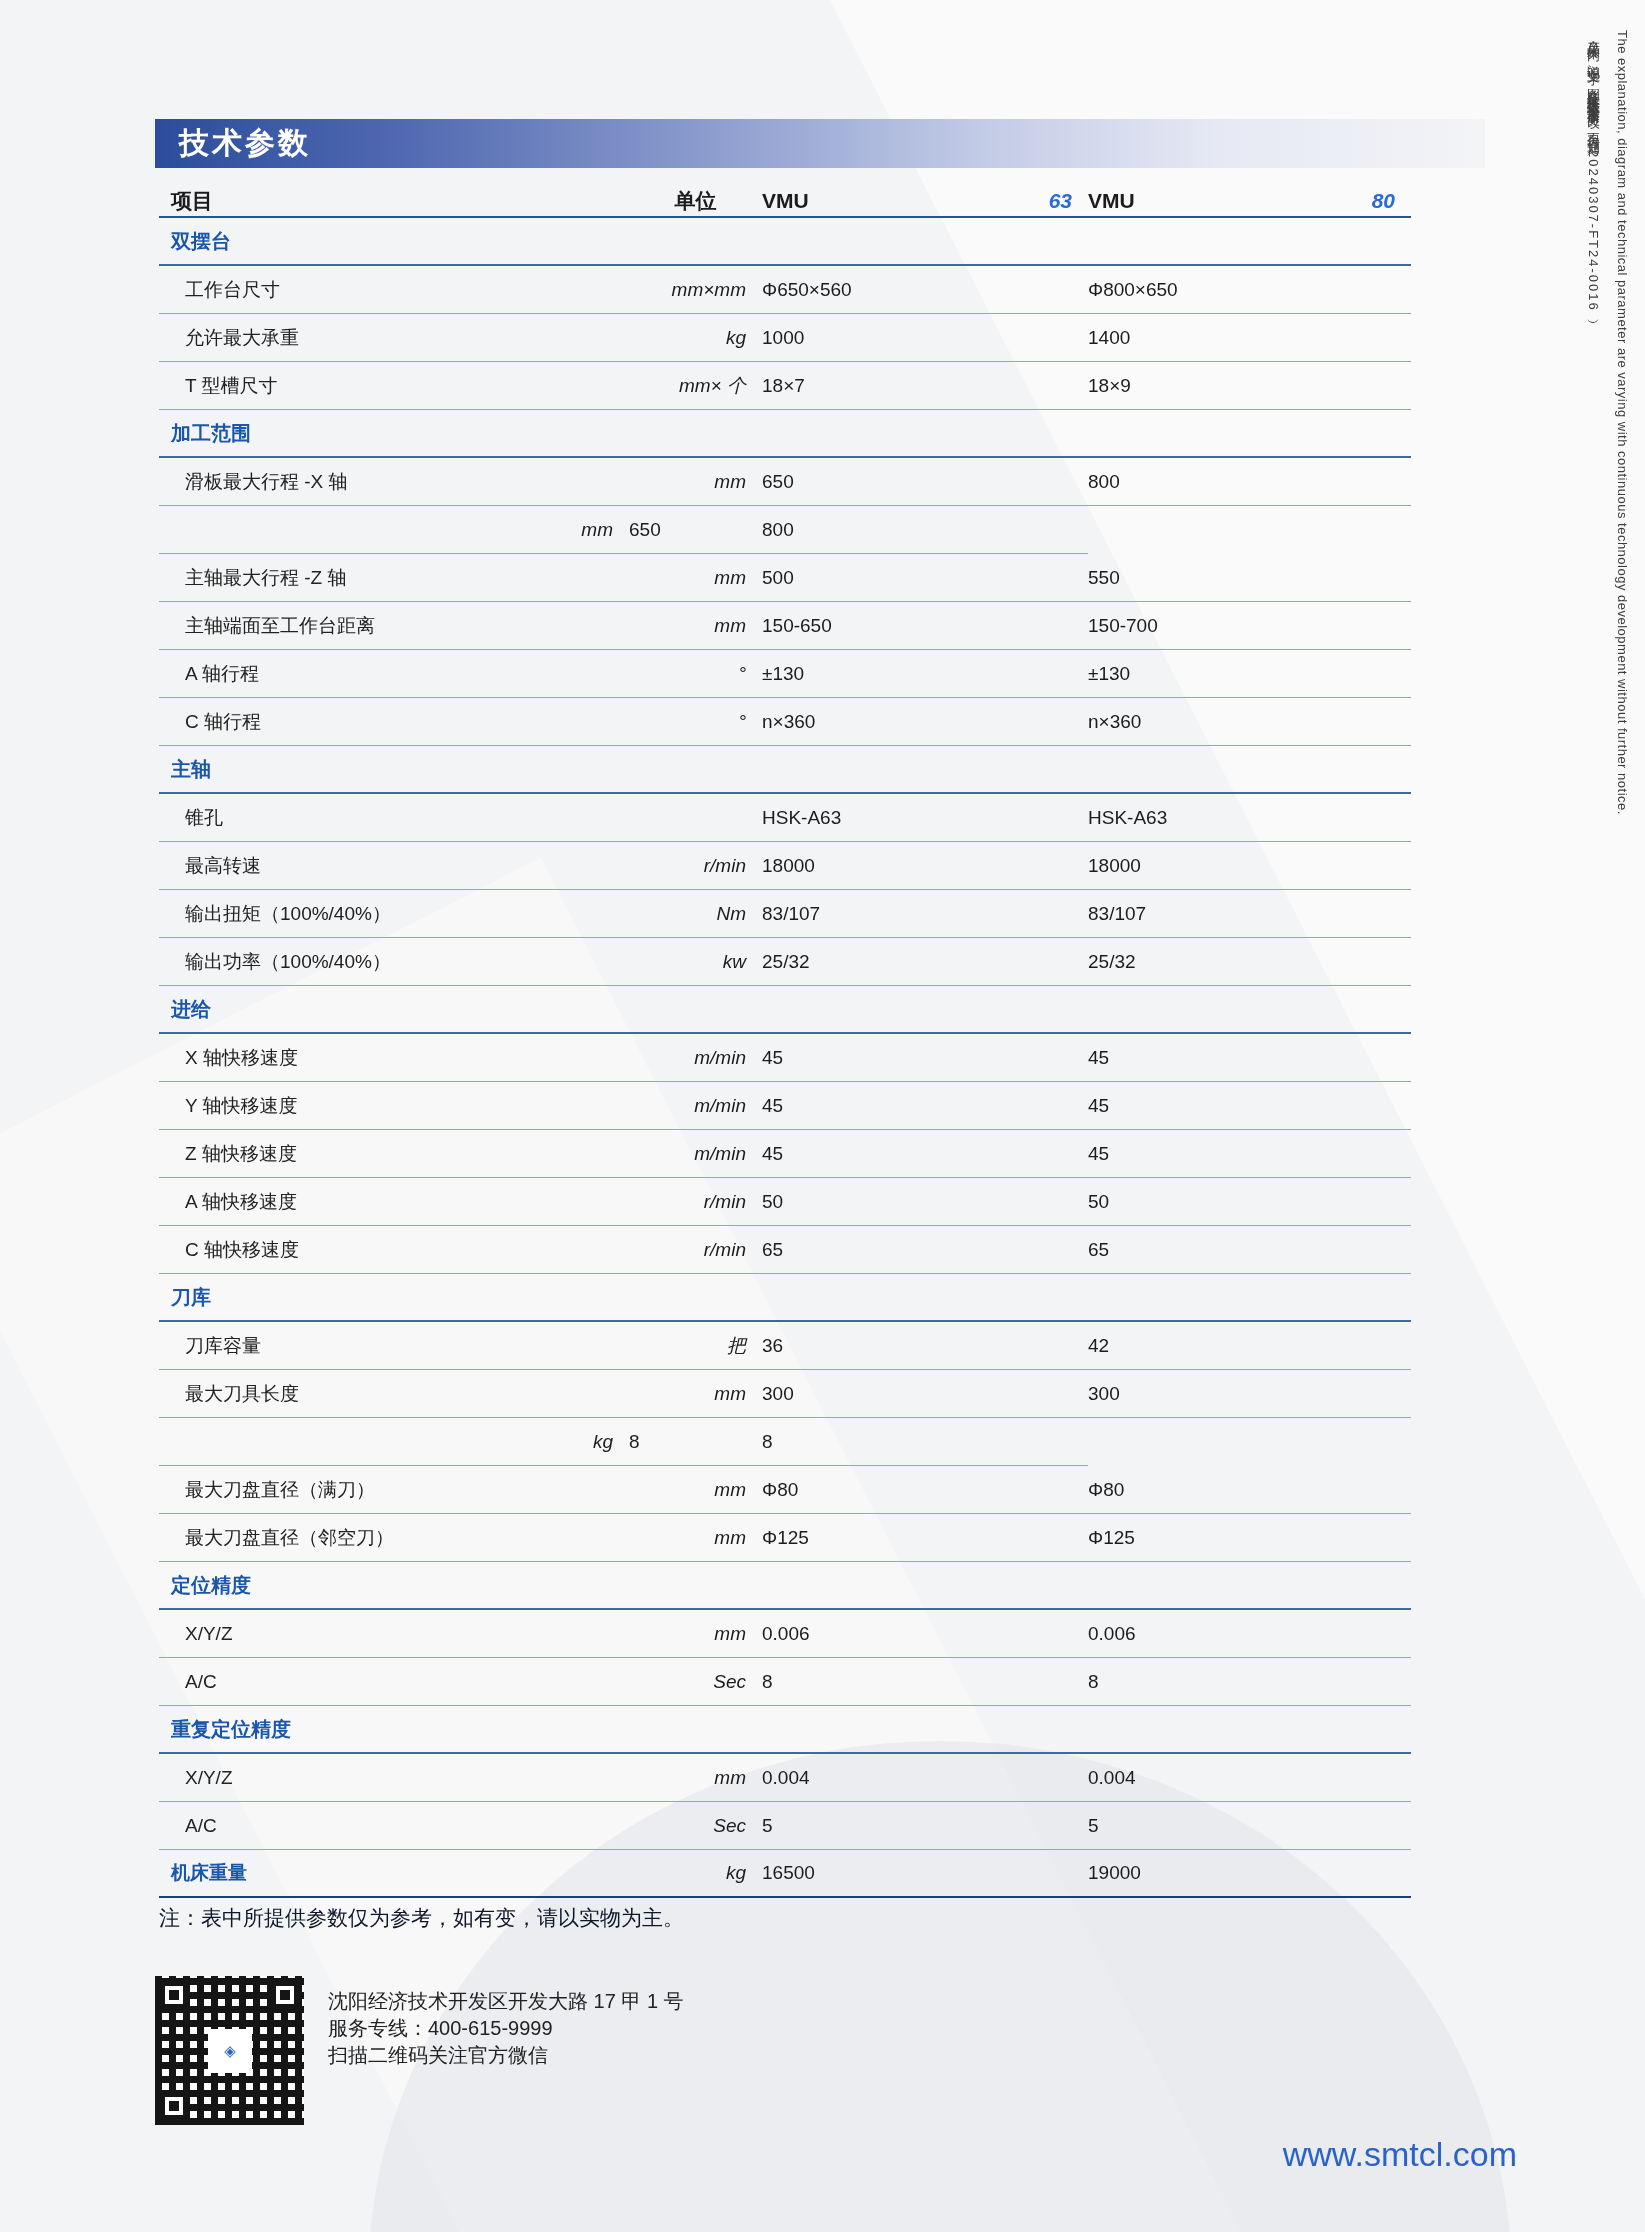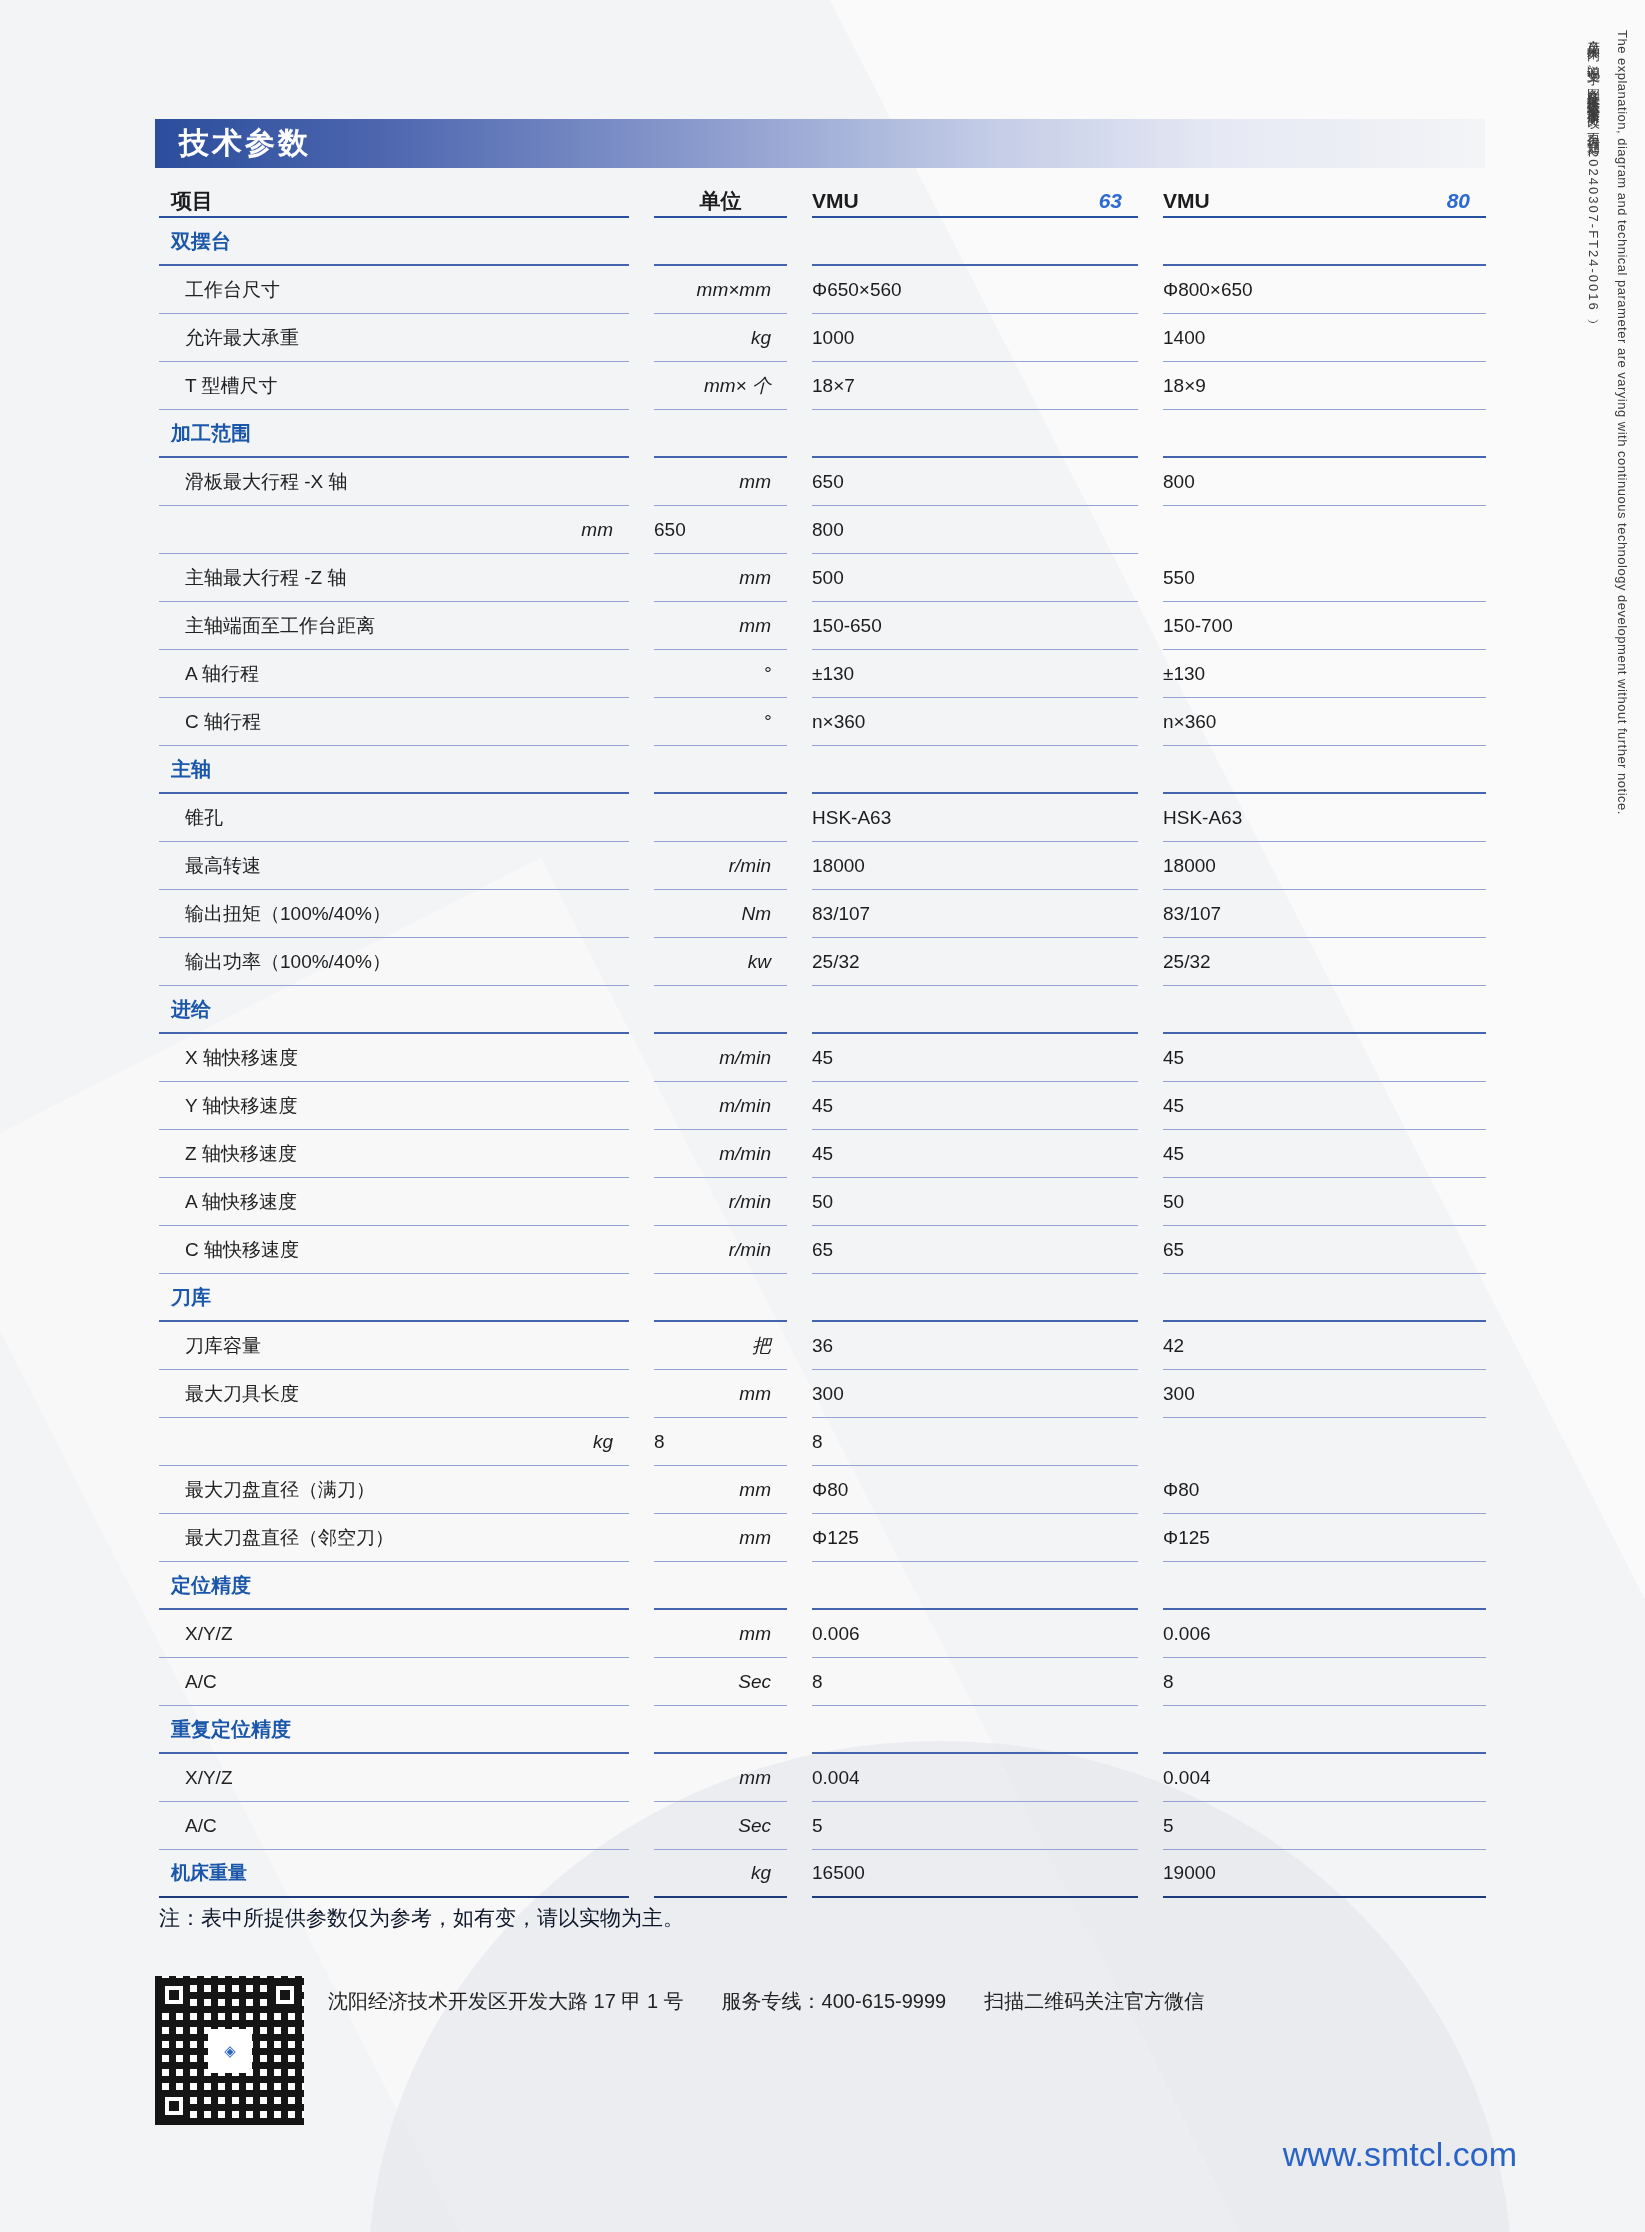--- a/index.html
+++ b/index.html
@@ -33,21 +33,20 @@
     display:flex;align-items:center;
   }
   .title-bar .t{
     color:#ffffff;font-size:30px;font-weight:bold;letter-spacing:3px;padding-left:24px;
   }
   
   .spec-table{position:absolute;z-index:2;left:159px;top:185px;width:1327px;}
   .row{
     display:grid;
     grid-template-columns:470px 133px 326px 323px;
-    column-gap:25px;
   }
   .row .cell{display:flex;align-items:center;}
   .hdr-row{height:33px;}
   .hdr-row .cell{border-bottom:2px solid #27519f;font-weight:bold;font-size:21px;}
   .data-row{height:48px;}
   .data-row .cell{border-bottom:1px solid #93a2d0;font-size:19px;}
   .sec-row{height:48px;}
   .sec-row .cell{border-bottom:2px solid #4465ad;}
   .final-row{height:48px;}
   .final-row .cell{border-bottom:2px solid #1e3c7c;font-size:19px;}
@@ -72,21 +71,21 @@
   .qr .f-tl{left:4px;top:4px;}
   .qr .f-tr{right:4px;top:4px;}
   .qr .f-bl{left:4px;bottom:4px;}
   .qr .logo{
     position:absolute;left:53px;top:53px;width:44px;height:44px;background:#fff;
     display:flex;align-items:center;justify-content:center;
     color:#2a63c6;font-size:15px;border-radius:3px;
   }
   .contact{
     position:absolute;z-index:2;left:328px;top:1988px;
-    display:flex;flex-direction:row;gap:38px;
+    display:flex;flex-direction:column;
     font-size:20px;color:#222;
   }
   
   .website{
     position:absolute;z-index:2;right:129px;top:2135px;
     font-size:34px;color:#2a63c6;text-decoration:none;
   }
   
   .side-en{
     position:absolute;z-index:2;top:30px;right:16px;

